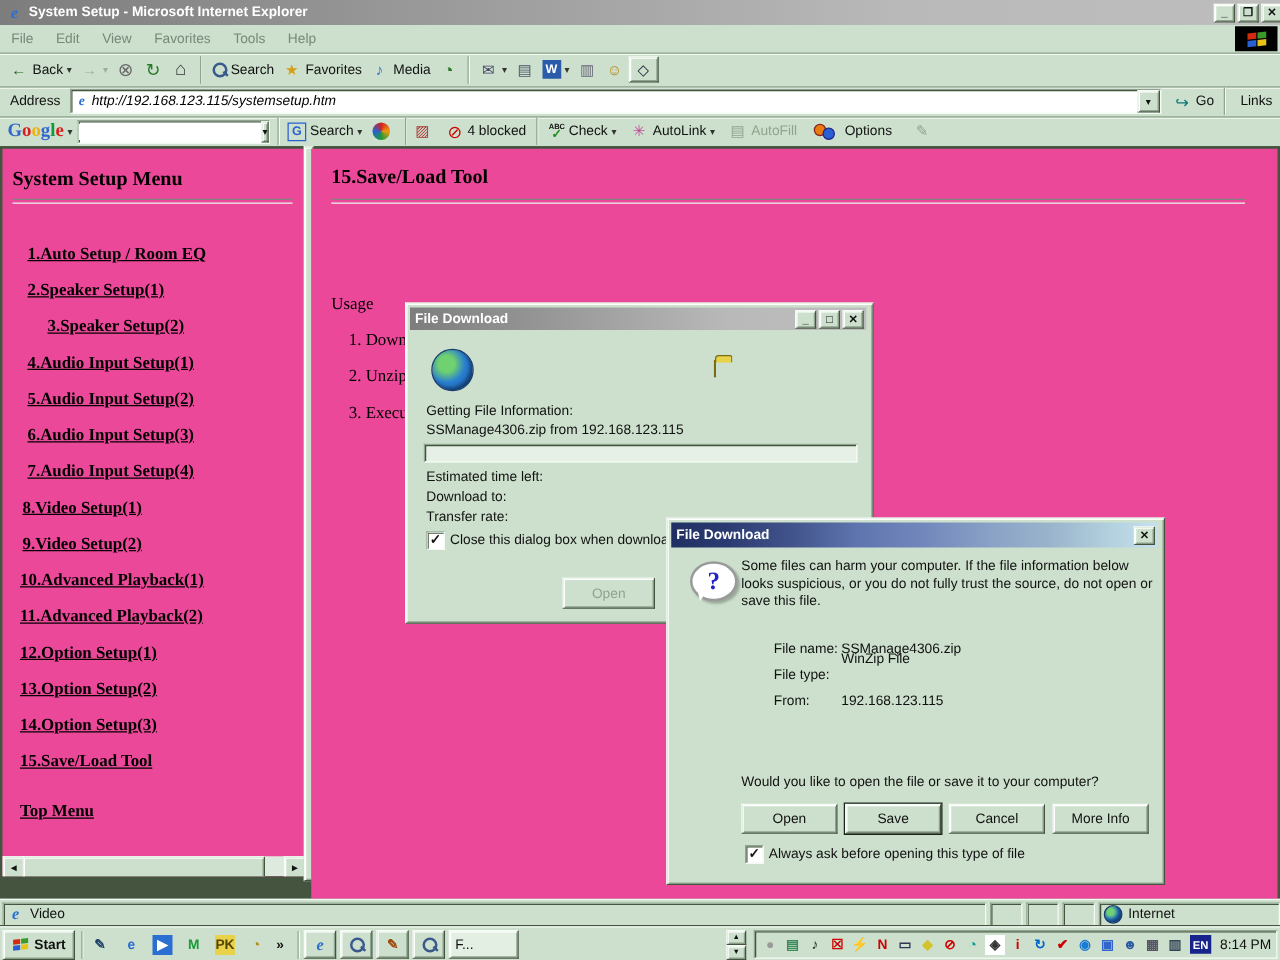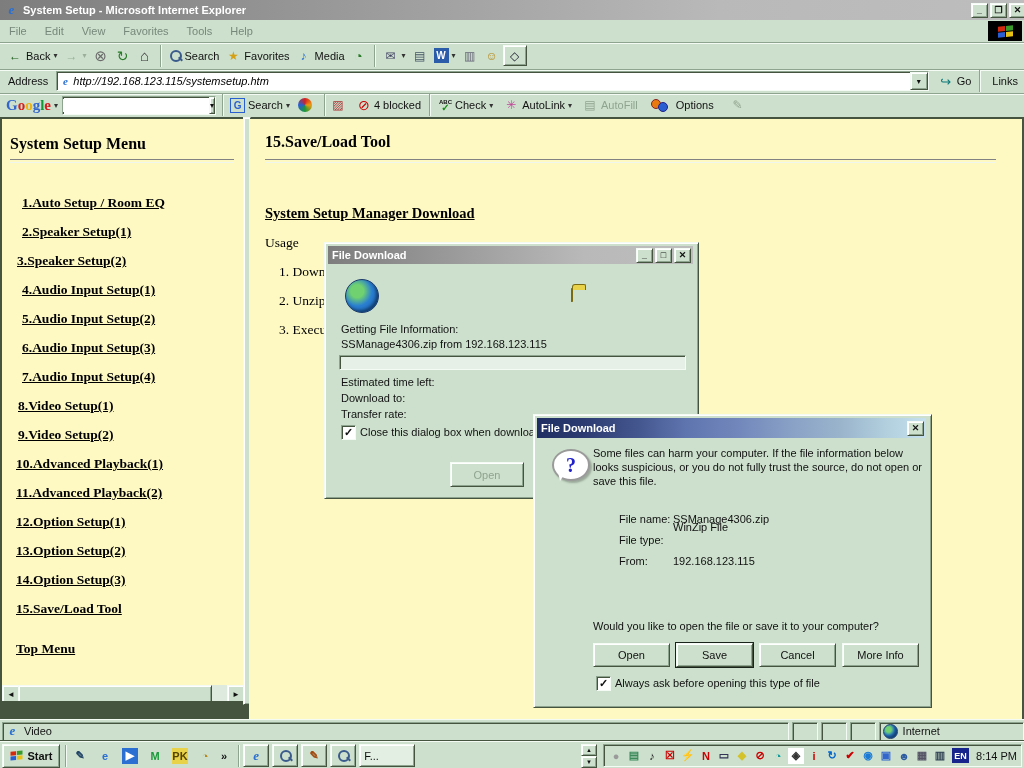--- a/index.html
+++ b/index.html
@@ -22,21 +22,21 @@
   .tbtn{display:flex;align-items:center;gap:3px;height:23px;padding:0 3px;}
   .ddown{font-size:8px;color:#333;}
   .sep-v{width:1px;background:#8fa48f;border-right:1px solid #f4faf4;height:22px;}
   .titlebar-inactive{background:linear-gradient(90deg,#7d7d7d,#b9b9b9 70%,#bdbdbd);}
   .titlebar-active{background:linear-gradient(90deg,#1f2f63,#2c3c72 12%,#44568e 26%,#5e74ae 38%,#7288bc 52%,#8aa2c6 66%,#9ab4cc 78%,#b2d0de 90%,#c6e0ee);}
   .ttext{color:#fff;font-weight:bold;font-size:11px;}
   .chk{width:13px;height:13px;background:#fff;border:1px solid;border-color:#8fa48f #f4faf4 #f4faf4 #8fa48f;
     box-shadow:inset 1px 1px 0 #44543f;display:flex;align-items:center;justify-content:center;
     font-size:11px;font-weight:bold;color:#111;line-height:11px;}
   
-  .page{background:#fef9c3;color:#000;font-family:"Liberation Serif",serif;}
+  .page{background:#ec4899;color:#000;font-family:"Liberation Serif",serif;}
   .page a{color:#000;}
   .phr{height:2px;border-top:1px solid #828282;border-bottom:1px solid #eef6ee;}
   .menu-link{font-weight:bold;font-size:13.5px;text-decoration:underline;white-space:nowrap;display:block;}
   
   .mag{position:relative;width:13px;height:13px;display:inline-block;}
   .mag::before{content:"";position:absolute;left:1px;top:1px;width:8px;height:8px;border:2px solid #3a5a8c;border-radius:50%;}
   .mag::after{content:"";position:absolute;left:9px;top:9px;width:5px;height:2px;background:#3a5a8c;transform:rotate(45deg);}
   .globe{border-radius:50%;background:radial-gradient(circle at 35% 35%, #6fd16f 0 22%, #2a7fd1 50%, #1a5fb1 85%);
     box-shadow:inset -2px -2px 3px rgba(0,0,0,.4);border:1px solid #1a3a6a;}
   .folder{position:relative;width:30px;height:20px;background:linear-gradient(135deg,#f2e68a,#d8c43a);
@@ -200,21 +200,21 @@
     <span class="ico16" style="color:#8fa48f;margin-left:8px;">✎</span>
   </div>
 
   <div class="abs" style="left:0;top:117px;width:1024px;height:602px;background:#44543f;">
 
     <div class="abs page" style="left:2px;top:2px;width:241px;height:582px;overflow:hidden;">
       <div class="abs" style="left:8px;top:16px;font-weight:bold;font-size:16px;">System Setup Menu</div>
       <div class="abs phr" style="left:8px;top:40px;width:224px;"></div>
       <a class="abs menu-link" style="left:20px;top:76px;">1.Auto Setup / Room EQ</a>
       <a class="abs menu-link" style="left:20px;top:105px;">2.Speaker Setup(1)</a>
-      <a class="abs menu-link" style="left:15px;top:134px;text-align:center;">3.Speaker Setup(2)</a>
+      <a class="abs menu-link" style="left:36px;top:134px;text-align:center;">3.Speaker Setup(2)</a>
       <a class="abs menu-link" style="left:20px;top:163px;">4.Audio Input Setup(1)</a>
       <a class="abs menu-link" style="left:20px;top:192px;">5.Audio Input Setup(2)</a>
       <a class="abs menu-link" style="left:20px;top:221px;">6.Audio Input Setup(3)</a>
       <a class="abs menu-link" style="left:20px;top:250px;">7.Audio Input Setup(4)</a>
       <a class="abs menu-link" style="left:16px;top:279px;">8.Video Setup(1)</a>
       <a class="abs menu-link" style="left:16px;top:308px;">9.Video Setup(2)</a>
       <a class="abs menu-link" style="left:14px;top:337px;">10.Advanced Playback(1)</a>
       <a class="abs menu-link" style="left:14px;top:366px;">11.Advanced Playback(2)</a>
       <a class="abs menu-link" style="left:14px;top:395px;">12.Option Setup(1)</a>
       <a class="abs menu-link" style="left:14px;top:424px;">13.Option Setup(2)</a>
@@ -227,21 +227,20 @@
         <span class="abs raised" style="left:16px;top:0;width:192px;height:16px;"></span>
         <span class="abs btn scroll-arrow" style="left:225px;top:0;width:16px;height:16px;">►</span>
       </div>
     </div>
 
     <div class="abs raised" style="left:243px;top:0;width:6px;height:586px;"></div>
 
     <div class="abs page" style="left:249px;top:2px;width:773px;height:600px;overflow:hidden;">
       <div class="abs" style="left:16px;top:14px;font-weight:bold;font-size:16px;">15.Save/Load Tool</div>
       <div class="abs phr" style="left:16px;top:40px;width:731px;"></div>
-      <a class="abs" style="left:16px;top:86px;font-weight:bold;font-size:14.5px;text-decoration:underline;">System Setup Manager Download</a>
       <div class="abs" style="left:16px;top:116px;font-size:13.5px;">Usage</div>
       <div class="abs" style="left:30px;top:145px;font-size:13.5px;white-space:nowrap;">1. Downl</div>
       <div class="abs" style="left:30px;top:174px;font-size:13.5px;white-space:nowrap;">2. Unzip</div>
       <div class="abs" style="left:30px;top:203px;font-size:13.5px;white-space:nowrap;">3. Execut</div>
     </div>
   </div>
 
   <div class="abs raised" style="left:324px;top:242px;width:373px;height:255px;z-index:5;">
     <div class="abs titlebar-inactive" style="left:3px;top:3px;width:365px;height:18px;display:flex;align-items:center;">
       <span class="ttext" style="margin-left:4px;">File Download</span>

